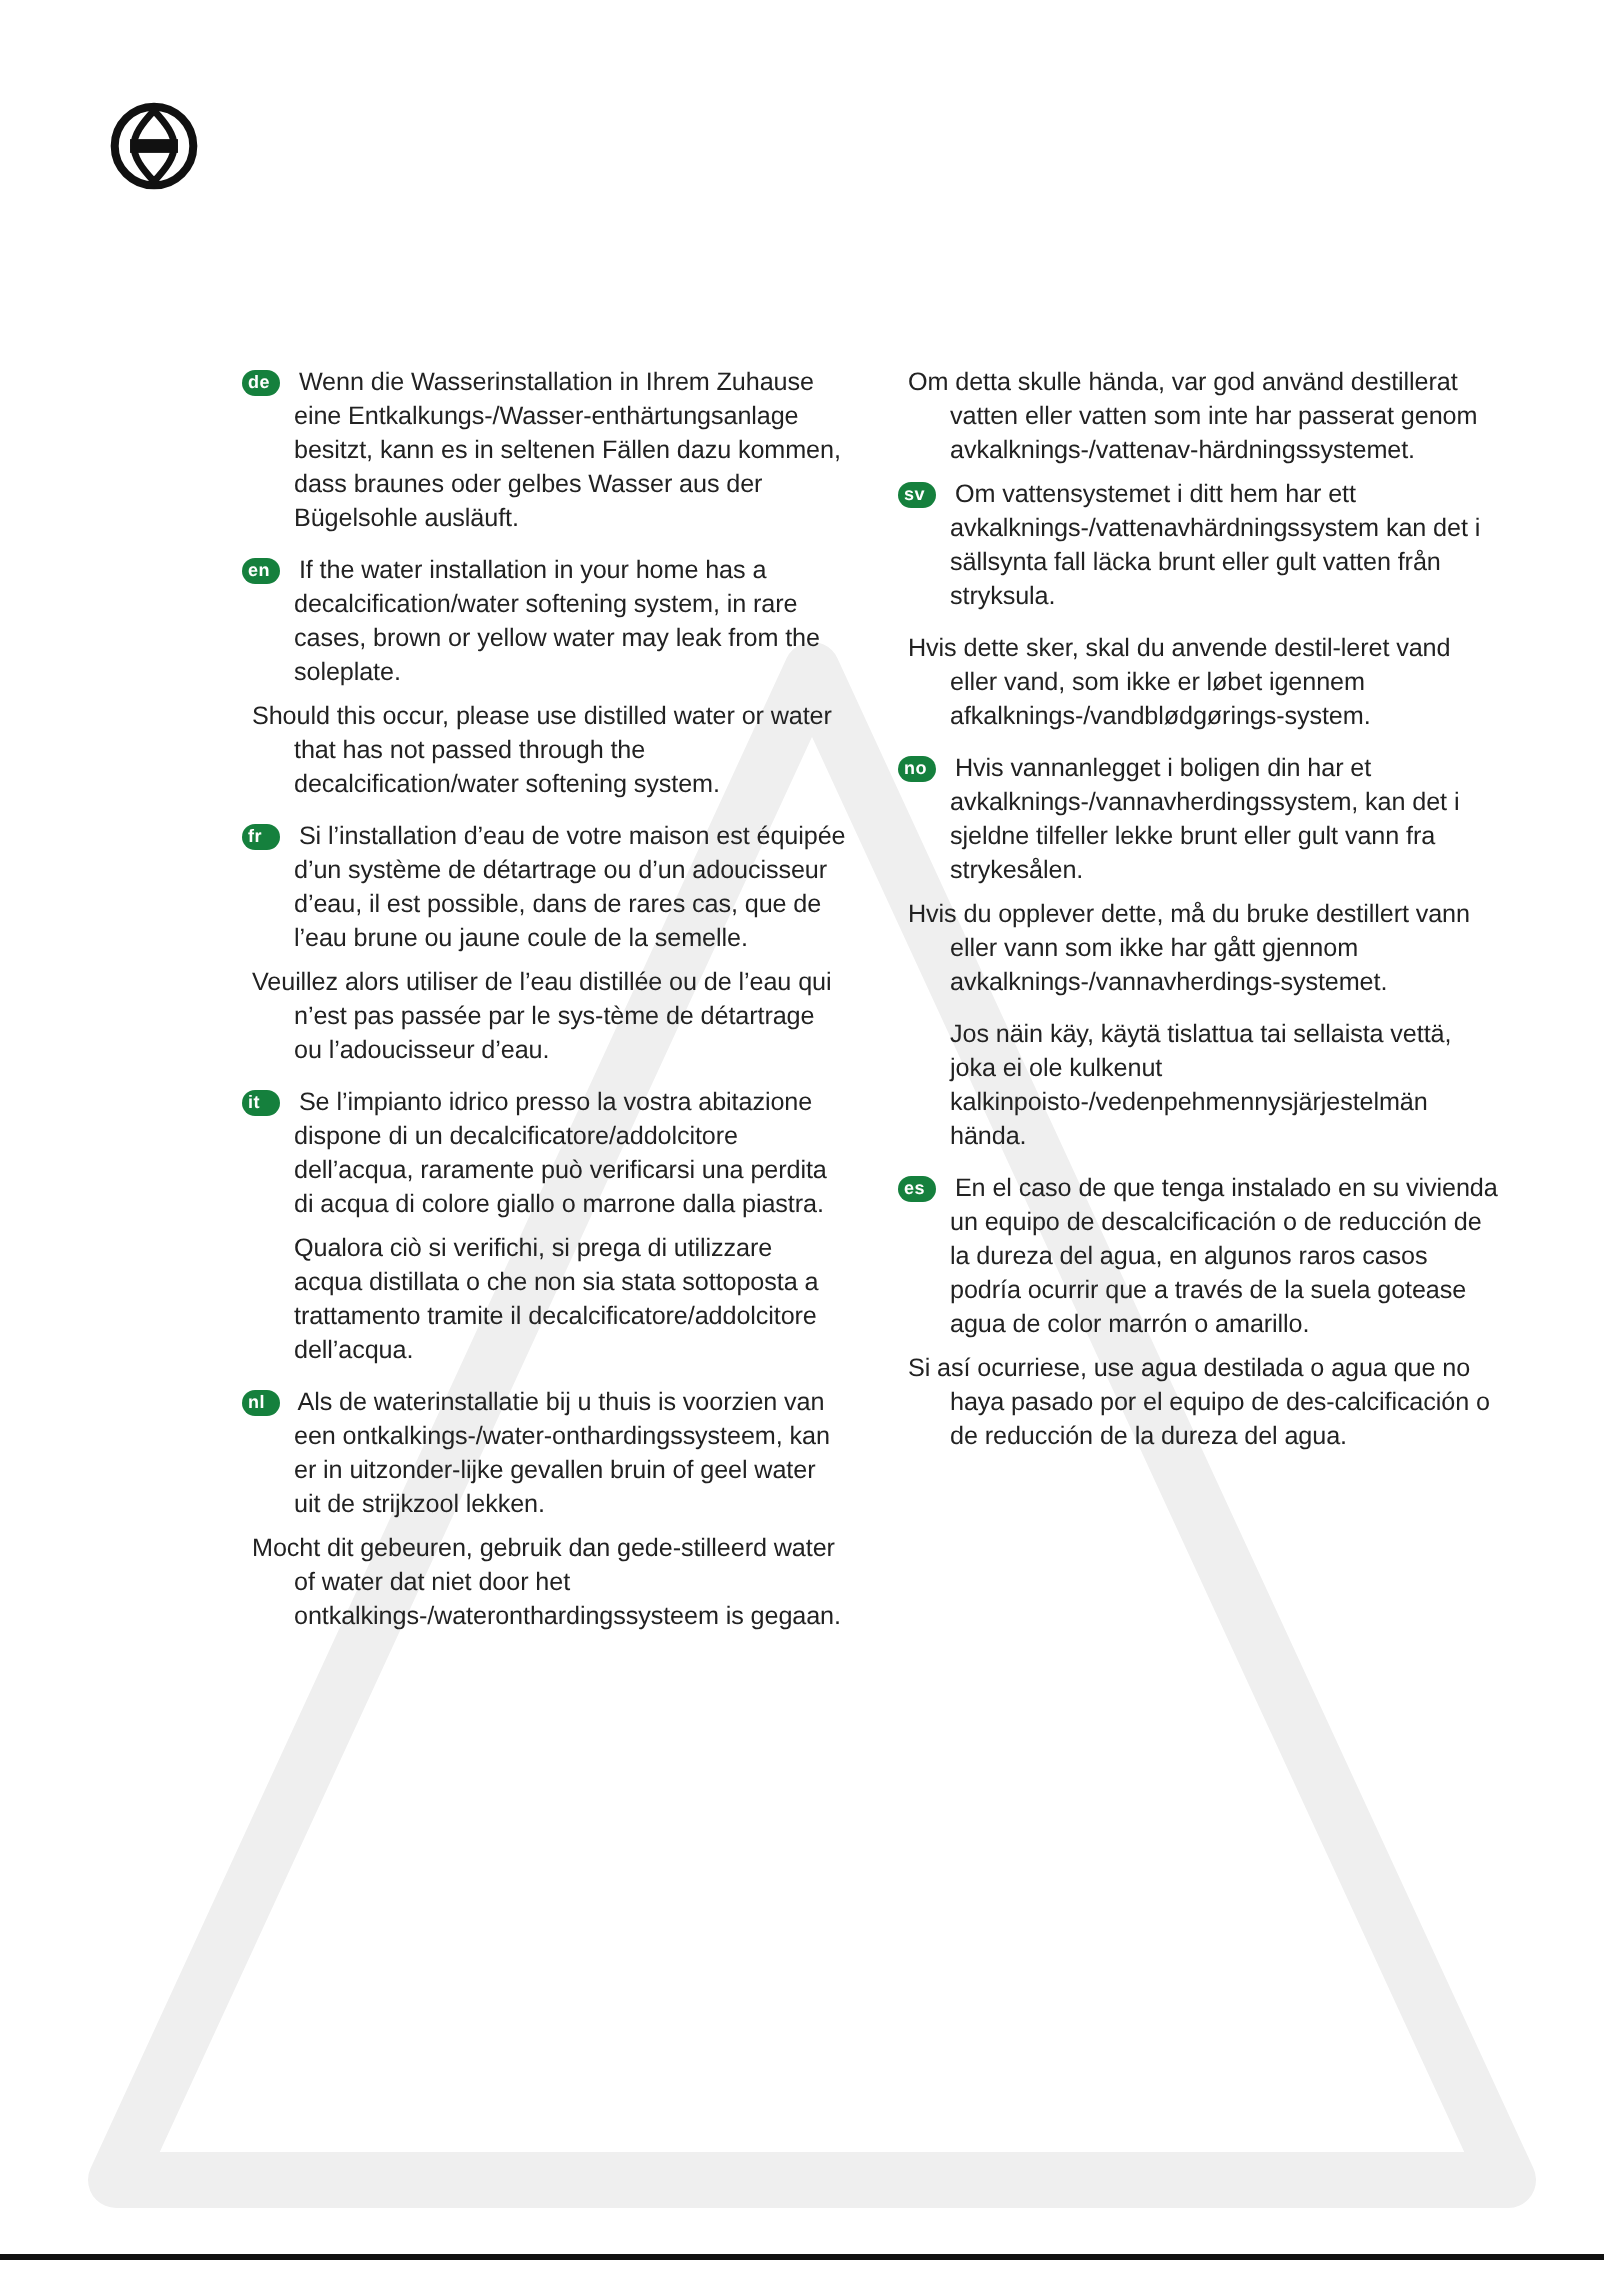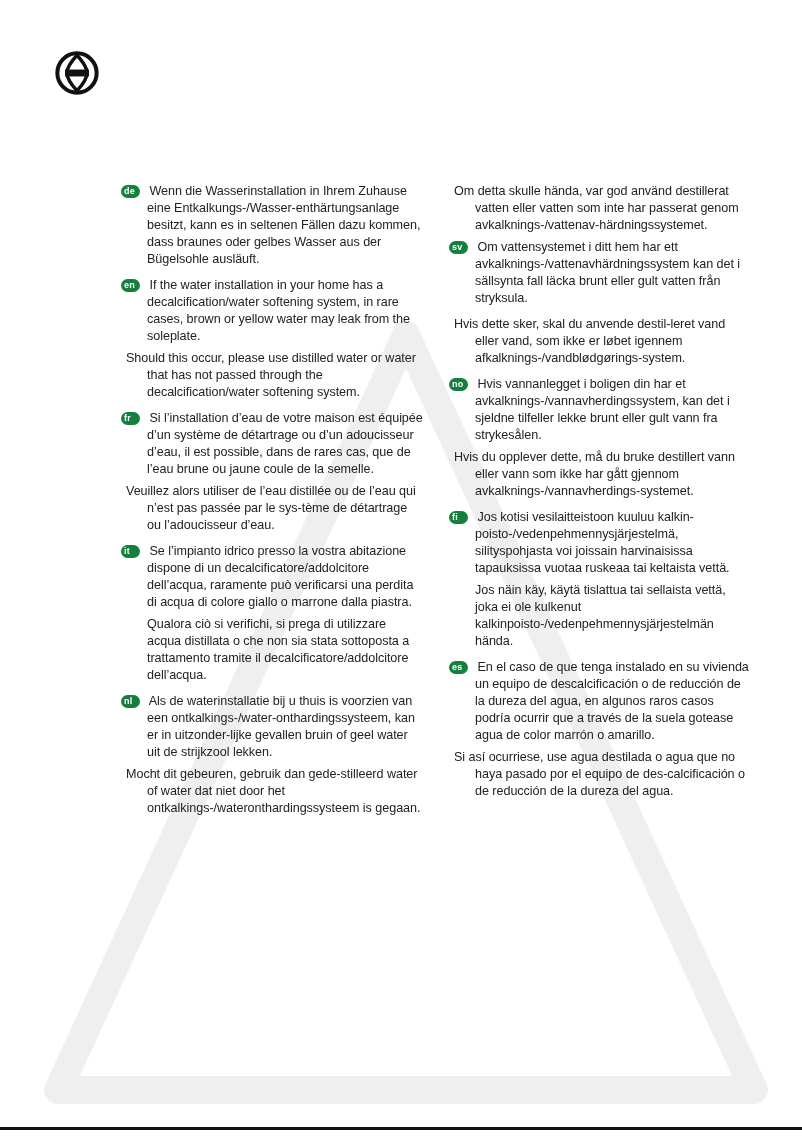--- a/index.html
+++ b/index.html
@@ -145,24 +145,20 @@
 
   <div class="lang-block">
     <p class="para p1">
       <span class="badge">no</span>
       <span>Hvis vannanlegget i boligen din har et avkalknings-/vannavherdingssystem, kan det i sjeldne tilfeller lekke brunt eller gult vann fra strykesålen.</span>
     </p>
     <p class="para p2">Hvis du opplever dette, må du bruke destillert vann eller vann som ikke har gått gjennom avkalknings-/vannavherdings-systemet.</p>
   </div>
 
   <div class="lang-block">
-    <p class="para p1">
-      <span class="badge">fi</span>
-      <span>Jos kotisi vesilaitteistoon kuuluu kalkin-poisto-/vedenpehmennysjärjestelmä, silityspohjasta voi joissain harvinaisissa tapauksissa vuotaa ruskeaa tai keltaista vettä.</span>
-    </p>
     <p class="para p2 aligned">Jos näin käy, käytä tislattua tai sellaista vettä, joka ei ole kulkenut kalkinpoisto-/vedenpehmennysjärjestelmän hända.</p>
   </div>
 
   <div class="lang-block">
     <p class="para p1">
       <span class="badge">es</span>
       <span>En el caso de que tenga instalado en su vivienda un equipo de descalcificación o de reducción de la dureza del agua, en algunos raros casos podría ocurrir que a través de la suela gotease agua de color marrón o amarillo.</span>
     </p>
     <p class="para p2">Si así ocurriese, use agua destilada o agua que no haya pasado por el equipo de des-calcificación o de reducción de la dureza del agua.</p>
   </div>

